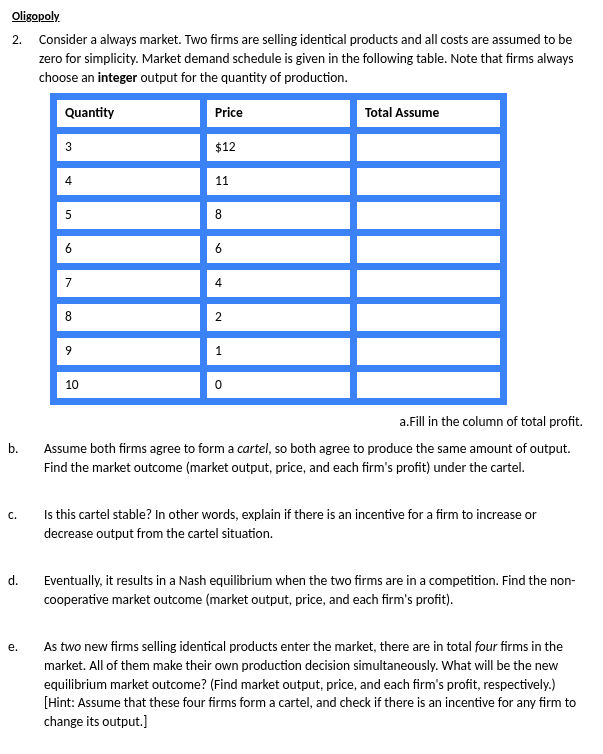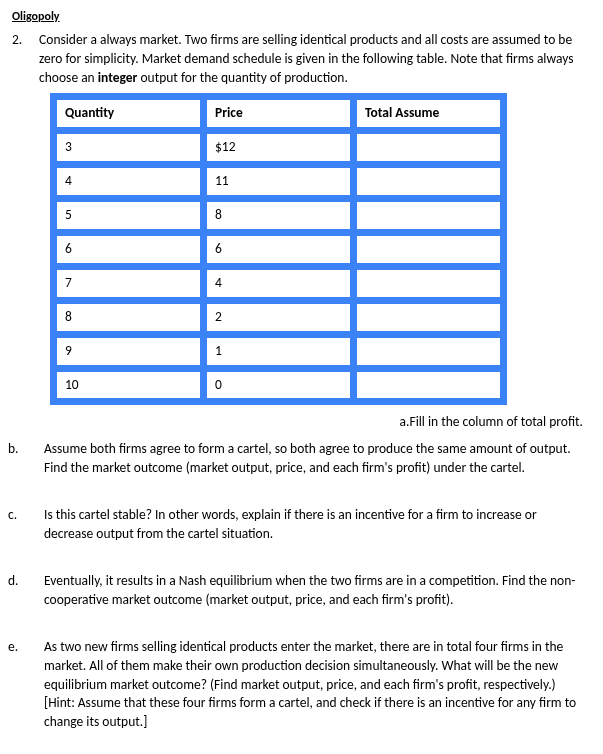--- a/index.html
+++ b/index.html
@@ -23,21 +23,21 @@
       width: 24px;
       vertical-align: top;
     }
     .q-body {
       display: inline-block;
       width: calc(100% - 28px);
       vertical-align: top;
     }
     .intro { margin-bottom: 6px; }
     .bold { font-weight: normal; margin-top: 18px; }
-    .italic { }
+    .italic { font-style: italic; }
     .ib { font-weight: bold; }
     table {
       border-collapse: collapse;
       margin-left: 38px;
       margin-bottom: 8px;
     }
     th, td {
       border: 7px solid #3b82f6;
       padding: 4px 8px;
       text-align: left;

